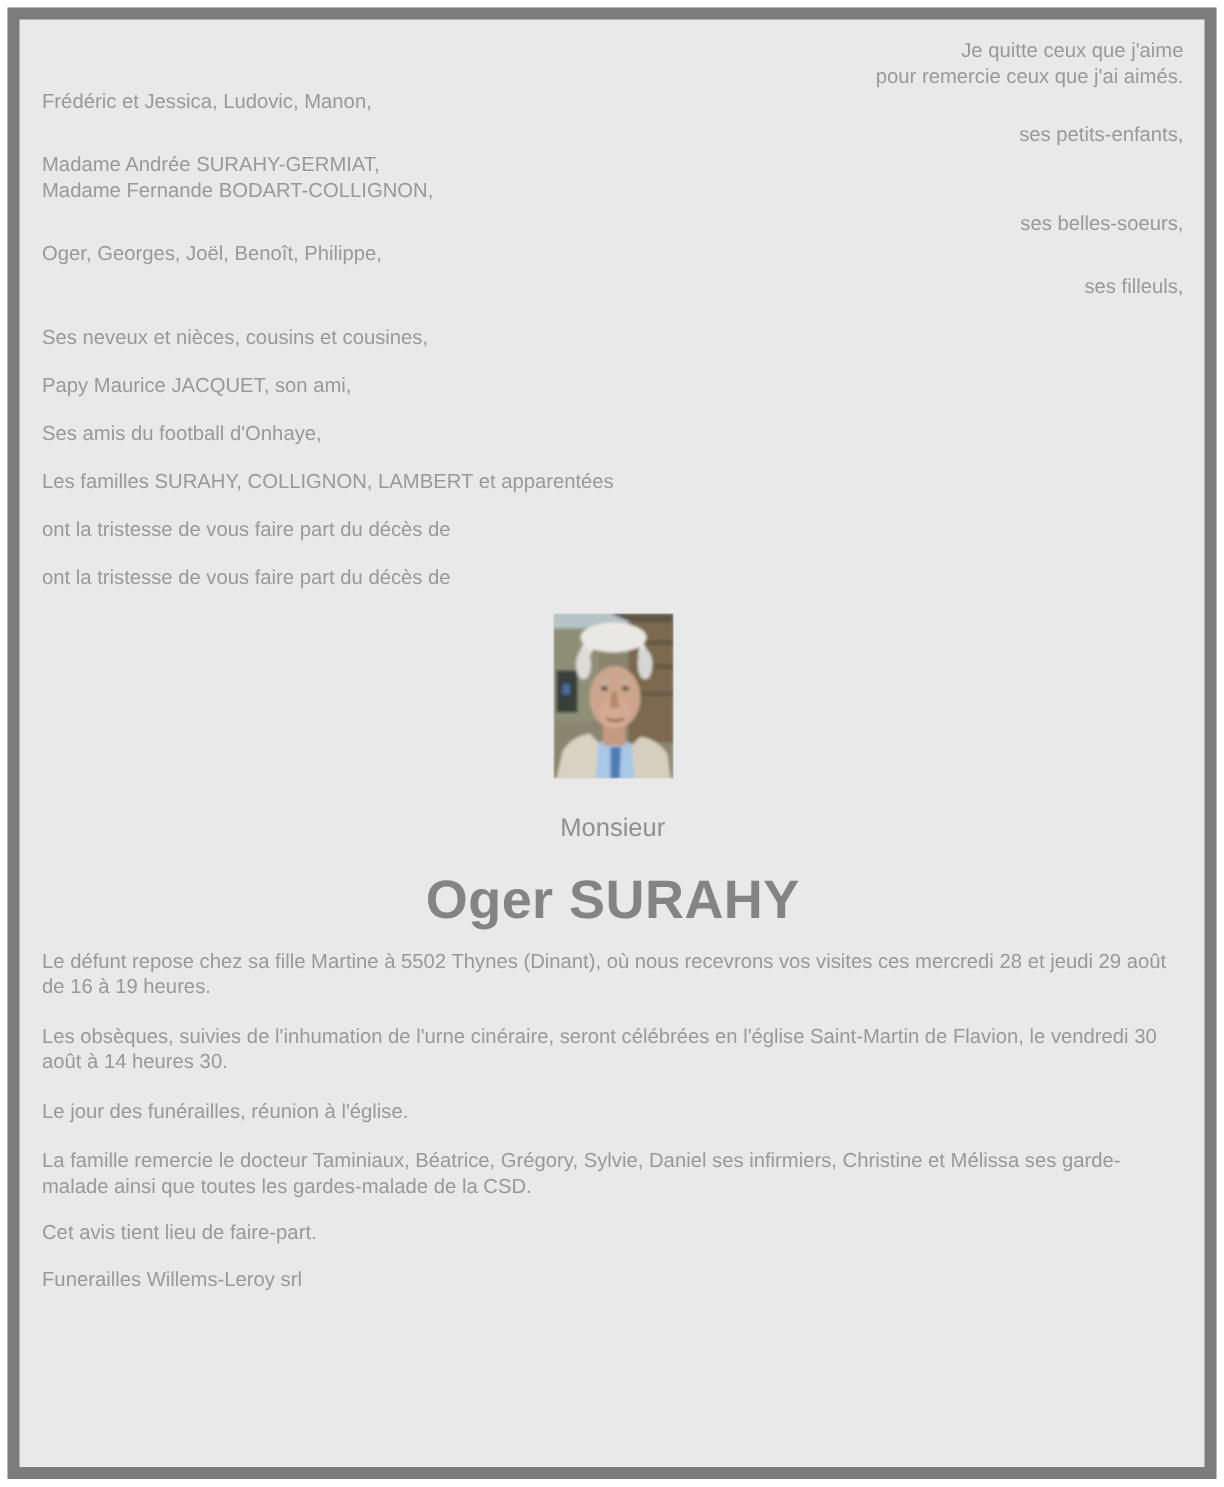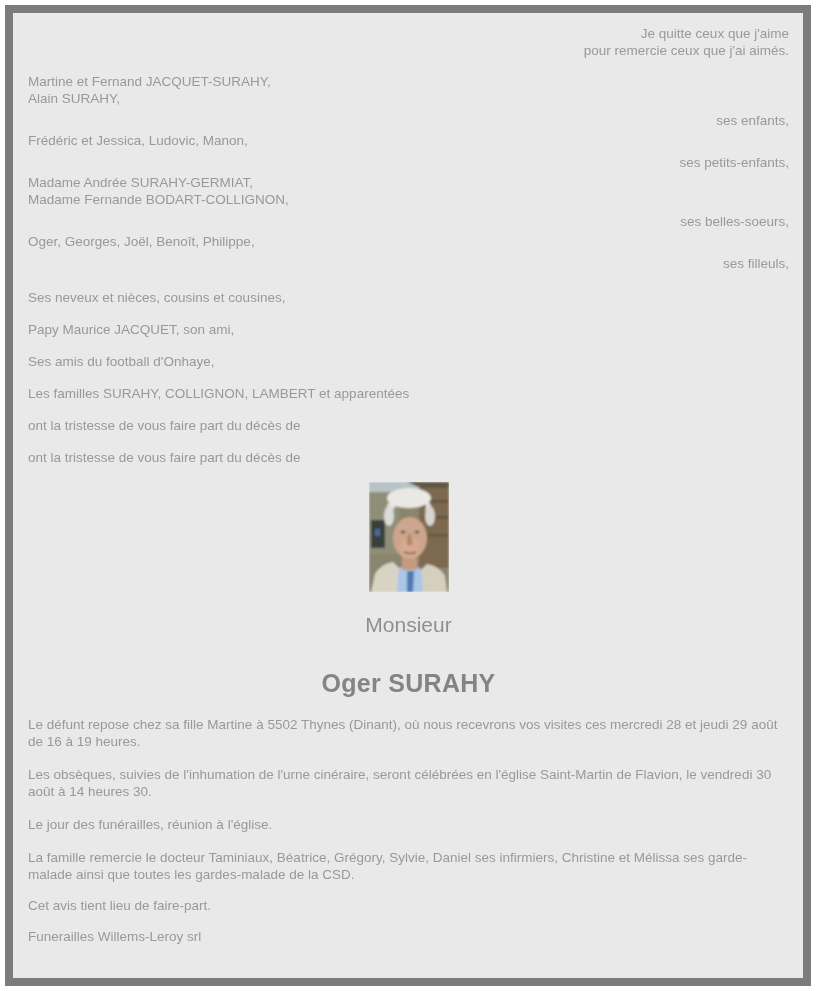--- a/index.html
+++ b/index.html
@@ -31,48 +31,43 @@
   }
   .epigraph { text-align: right; margin: 2px 0 0 0; }
   .rel-group { margin: 0; }
   .rel-group.first { margin-top: 14px; }
   .line { line-height: 17px; }
   .rel-label { text-align: right; margin-top: 5px; margin-bottom: 3px; }
   .mention { margin: 15px 0 0 0; }
   .mention.first { margin-top: 17px; }
   .photo-row { margin: 16px 0 0 0; text-align: center; font-size: 0; }
   .photo-frame { display: inline-block; width: 80px; height: 110px; }
-  .salutation { margin: 13px 0 0 0; text-align: center; font-size: 21px; line-height: 22px; color: #8f8f8f; }
+  .salutation { margin: 13px 0 0 0; text-align: center; font-size: 17px; line-height: 22px; color: #8f8f8f; }
   .deceased-name {
-    margin: 31px 0 0 0;
+    margin: 20px 0 0 0;
     text-align: center;
-    font-size: 25px;
+    font-size: 36px;
     line-height: 33px;
     font-weight: 700;
     color: #848484;
     letter-spacing: 0.3px;
   }
   .detail { margin: 16px 0 0 0; }
   .center-note { margin: 14px 0 0 0; text-align: left; }
 </style>
 </head>
 <body>
 
 <div class="card">
 
   <div class="epigraph">
     <div class="line">Je quitte ceux que j'aime</div>
     <div class="line">pour remercie ceux que j'ai aimés.</div>
   </div>
 
-  <div class="rel-group first">
-    <div class="line">Martine et Fernand JACQUET-SURAHY,</div>
-    <div class="line">Alain SURAHY,</div>
-    <div class="line rel-label">ses enfants,</div>
-  </div>
 
   <div class="rel-group">
     <div class="line">Frédéric et Jessica, Ludovic, Manon,</div>
     <div class="line rel-label">ses petits-enfants,</div>
   </div>
 
   <div class="rel-group">
     <div class="line">Madame Andrée SURAHY-GERMIAT,</div>
     <div class="line">Madame Fernande BODART-COLLIGNON,</div>
     <div class="line rel-label">ses belles-soeurs,</div>

